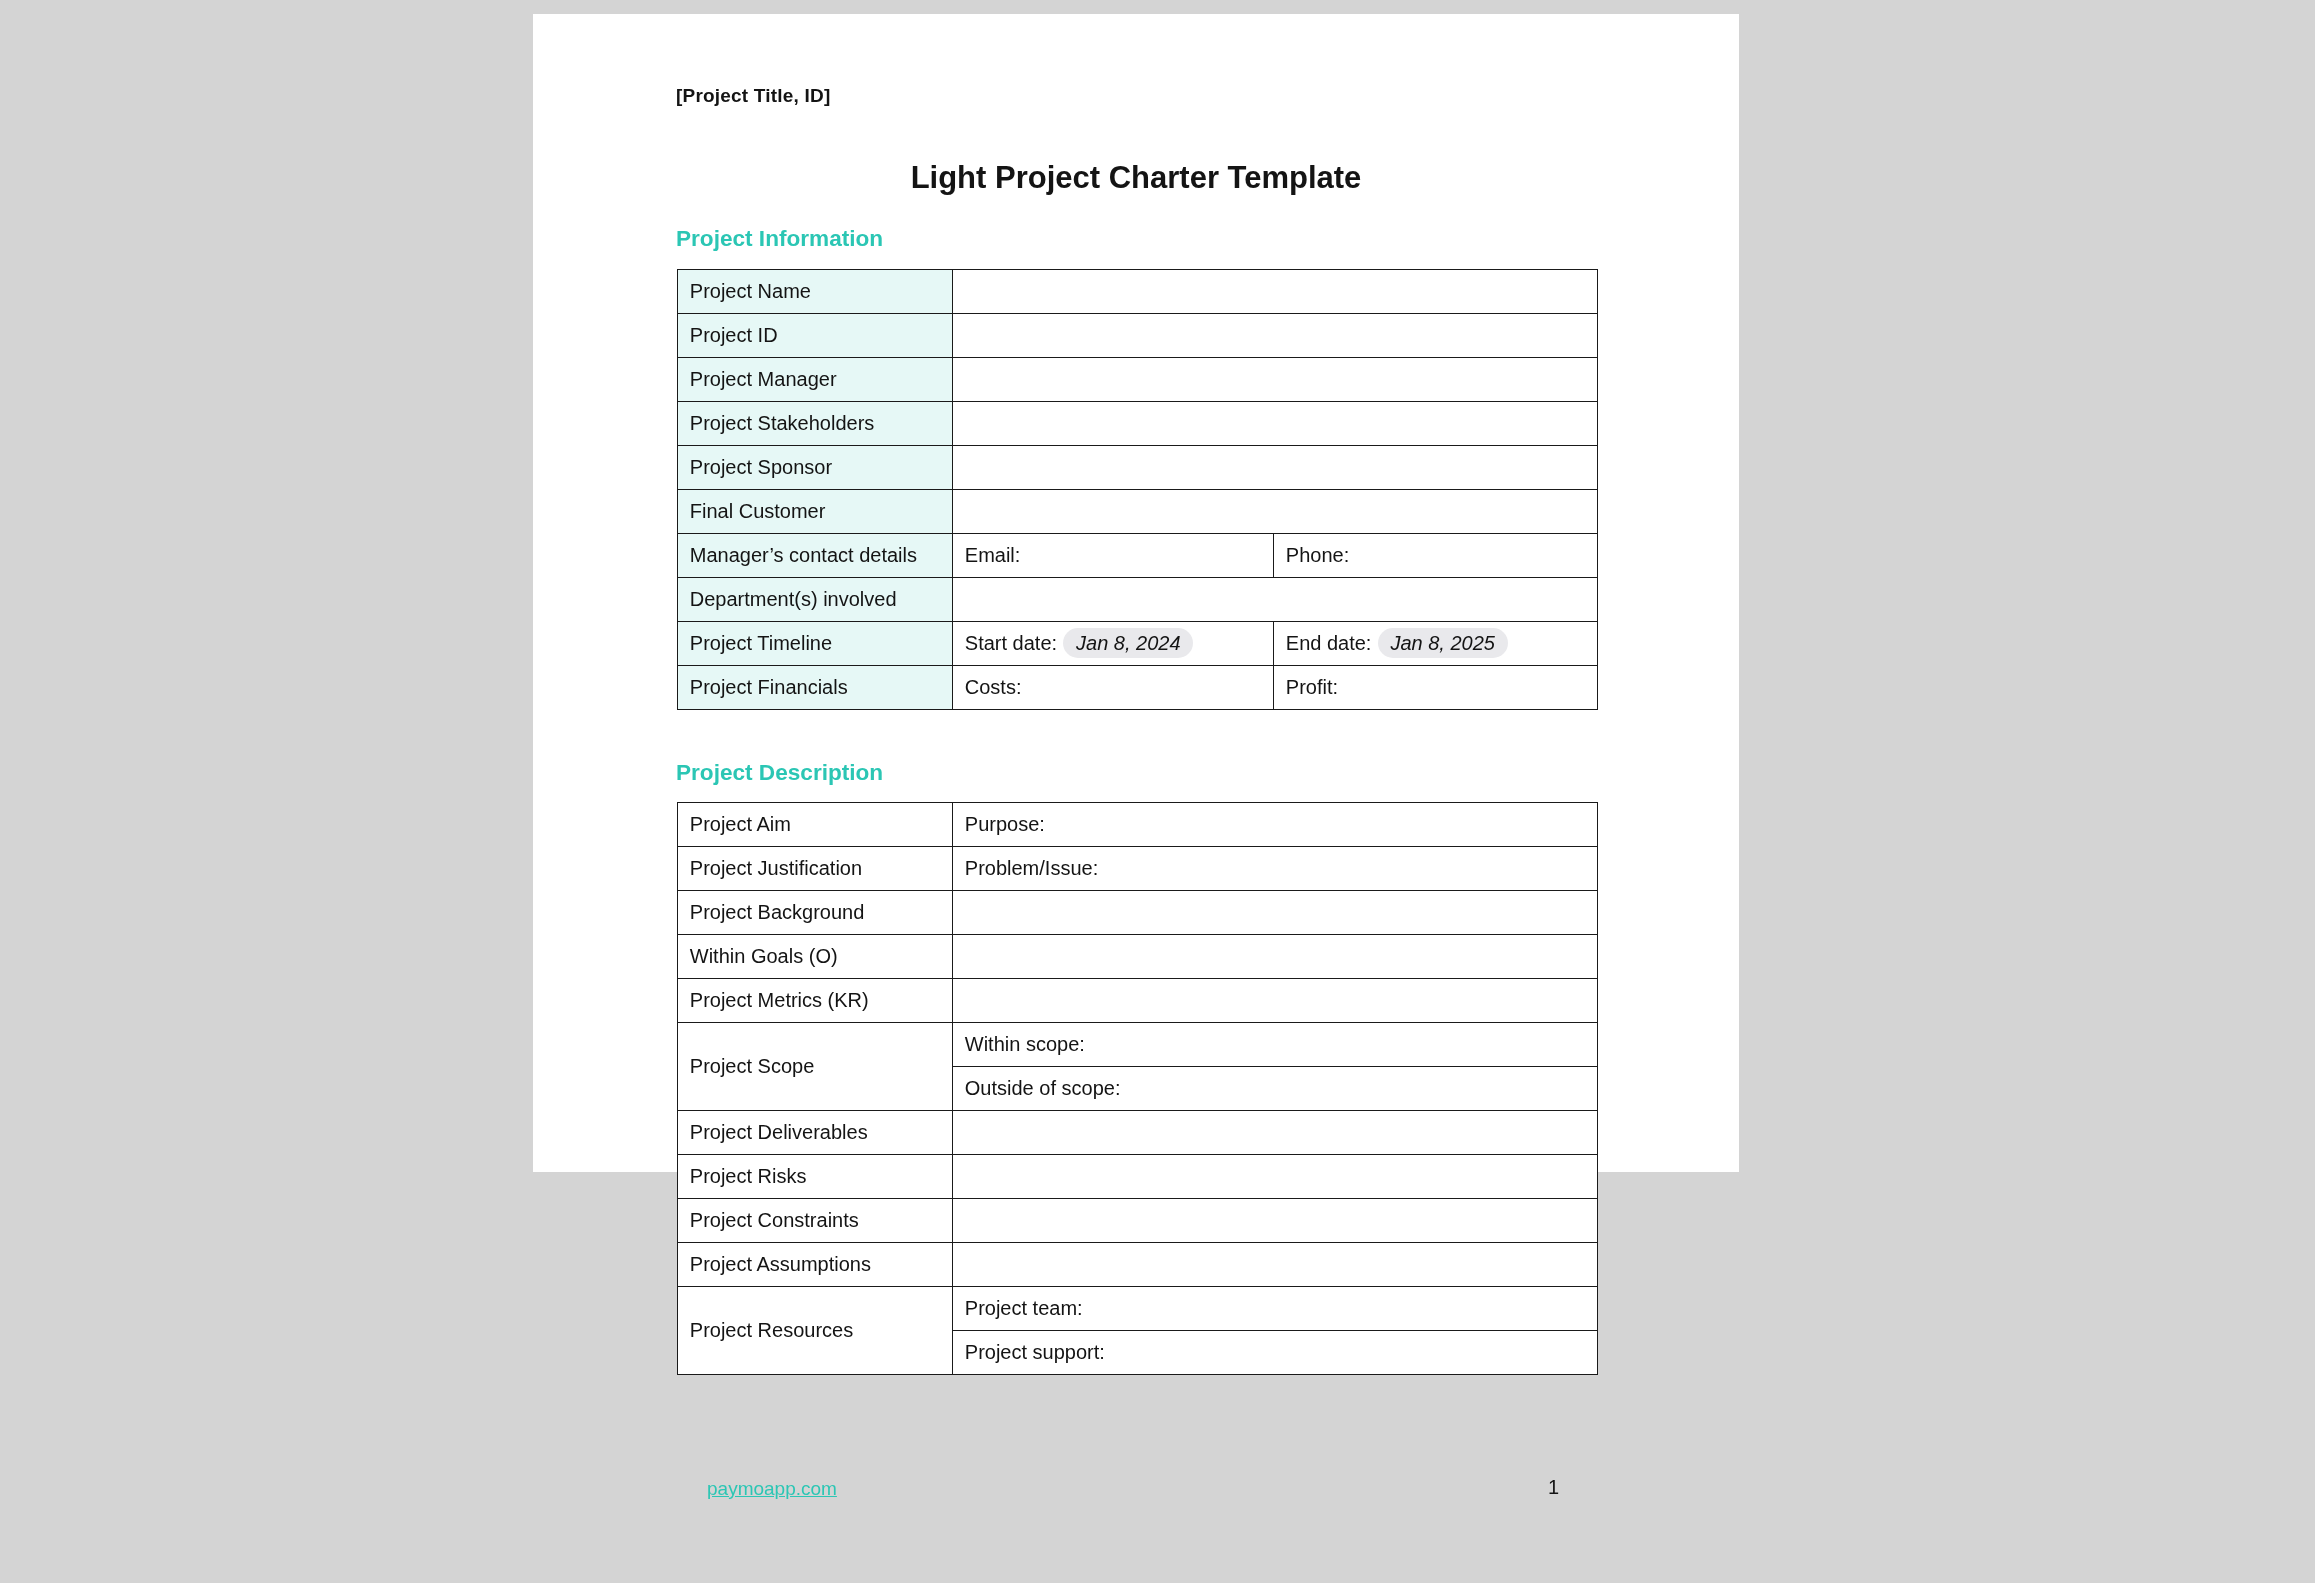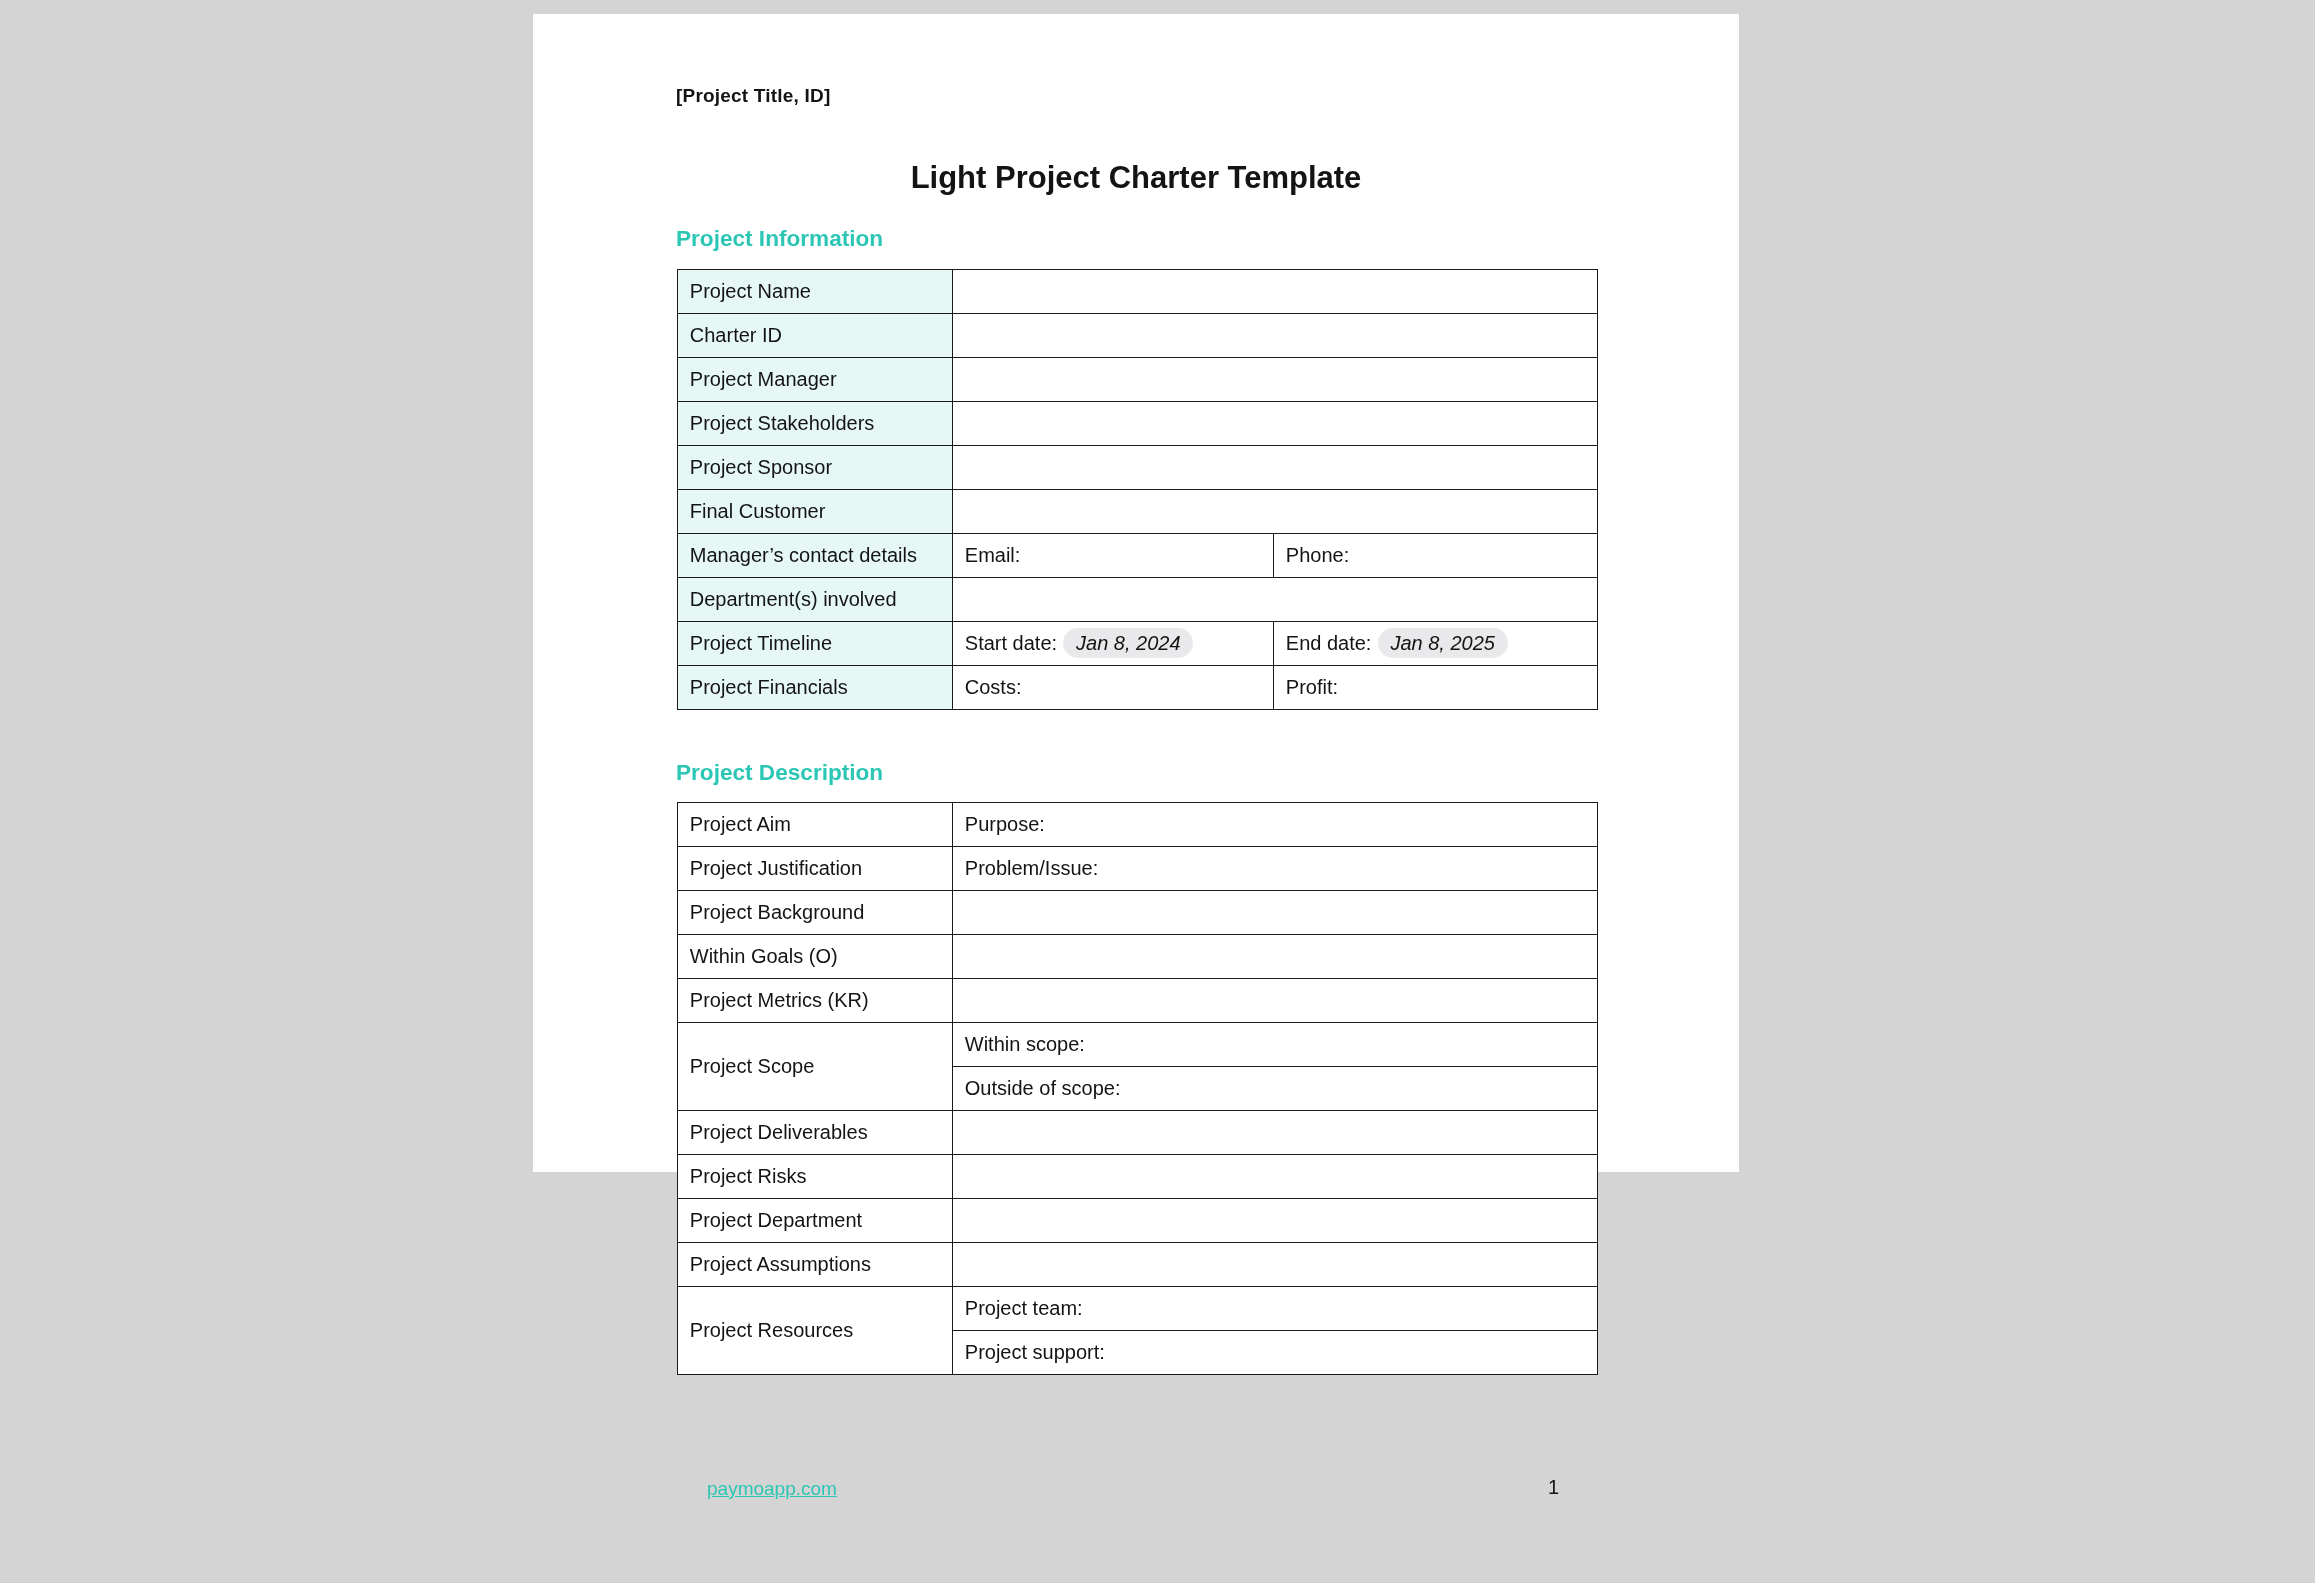--- a/index.html
+++ b/index.html
@@ -121,21 +121,21 @@
         <col style="width:275px">
         <col style="width:321px">
         <col style="width:324px">
       </colgroup>
     <tbody>
         <tr>
       <td class="label-cell">Project Name</td>
       <td class="value-cell" colspan="2"></td>
     </tr>
     <tr>
-      <td class="label-cell">Charter ID</td>
+      <td class="label-cell">Project ID</td>
       <td class="value-cell" colspan="2"></td>
     </tr>
     <tr>
       <td class="label-cell">Project Manager</td>
       <td class="value-cell" colspan="2"></td>
     </tr>
     <tr>
       <td class="label-cell">Project Stakeholders</td>
       <td class="value-cell" colspan="2"></td>
     </tr>
@@ -210,21 +210,21 @@
     </tr>
     <tr>
       <td class="label-cell">Project Deliverables</td>
       <td class="value-cell"></td>
     </tr>
     <tr>
       <td class="label-cell">Project Risks</td>
       <td class="value-cell"></td>
     </tr>
     <tr>
-      <td class="label-cell">Project Department</td>
+      <td class="label-cell">Project Constraints</td>
       <td class="value-cell"></td>
     </tr>
     <tr>
       <td class="label-cell">Project Assumptions</td>
       <td class="value-cell"></td>
     </tr>
     <tr>
       <td class="label-cell" rowspan="2">Project Resources</td>
       <td class="value-cell italic">Project team:</td>
     </tr>

